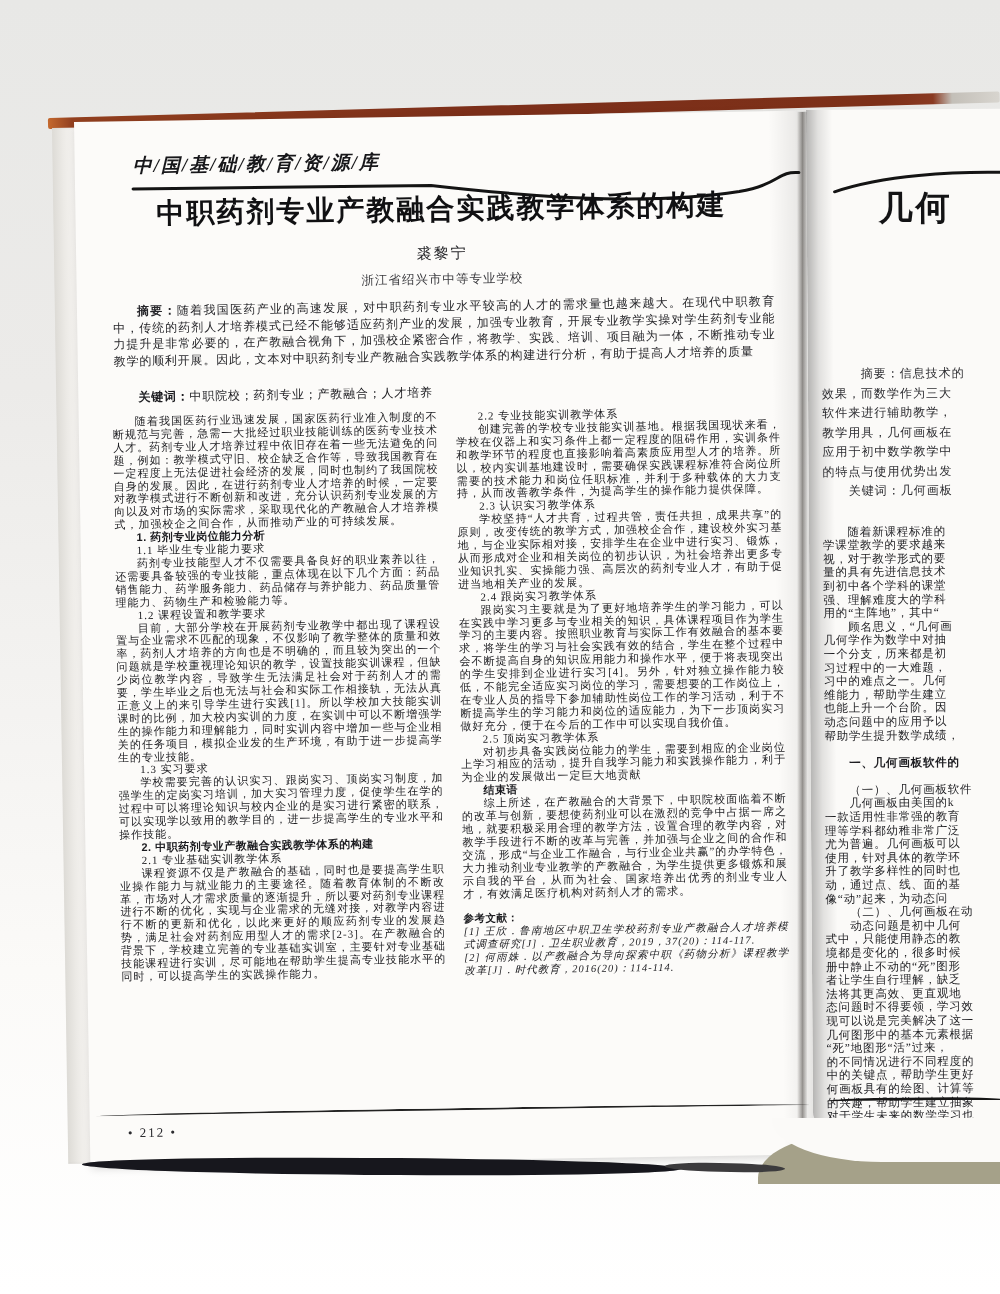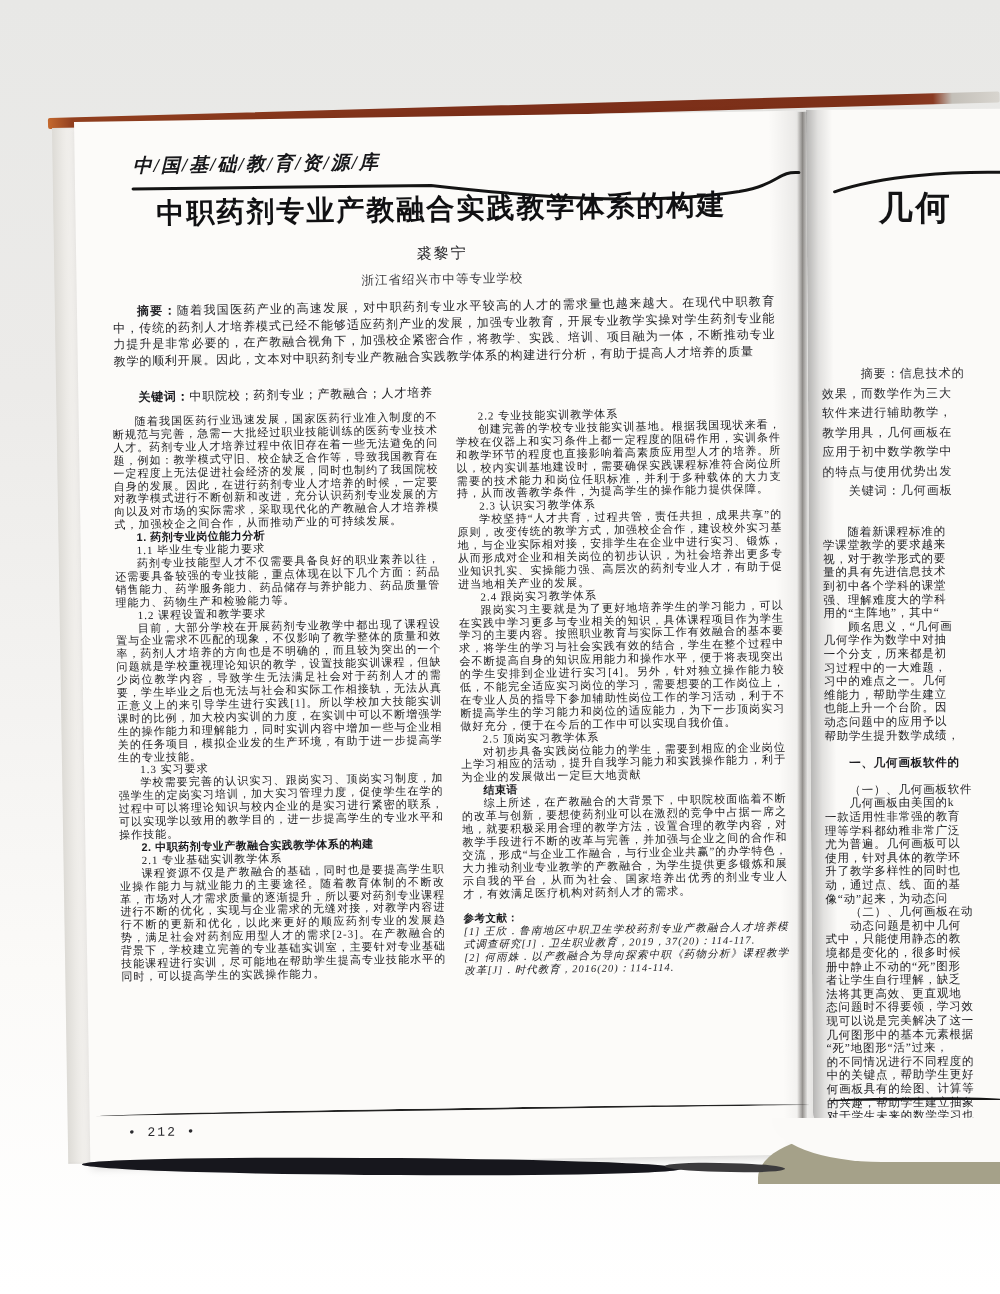--- a/index.html
+++ b/index.html
@@ -110,21 +110,21 @@
   .col p{margin:0;text-indent:2em;}
   .col .hb{font-weight:700;font-family:"Liberation Sans","DejaVu Sans",sans-serif;letter-spacing:0.5px;}
   .col .refs{margin-top:12px;}
   .col .refs p{font-size:10.5px;font-style:italic;line-height:13px;text-indent:0;padding-left:0;}
   .footer-rule{
     position:absolute;left:6px;top:992px;width:716px;height:3px;
     border-top:2px solid #222;border-radius:50%;
   }
   .pageno{
     position:absolute;left:38px;top:1004px;
-    font-size:13px;letter-spacing:2px;color:#2b2b2f;font-family:Liberation Mono, monospace;
+    font-size:13px;letter-spacing:2px;color:#2b2b2f;
   }
 
   
   .rp-swoosh{position:absolute;left:26px;top:60px;}
   .rp-title{
     position:absolute;left:72px;top:76px;
     font-weight:900;font-size:34px;letter-spacing:3px;color:#131315;
     font-family:"Liberation Sans","DejaVu Sans",sans-serif;white-space:nowrap;
   }
   .rp-abstract{

